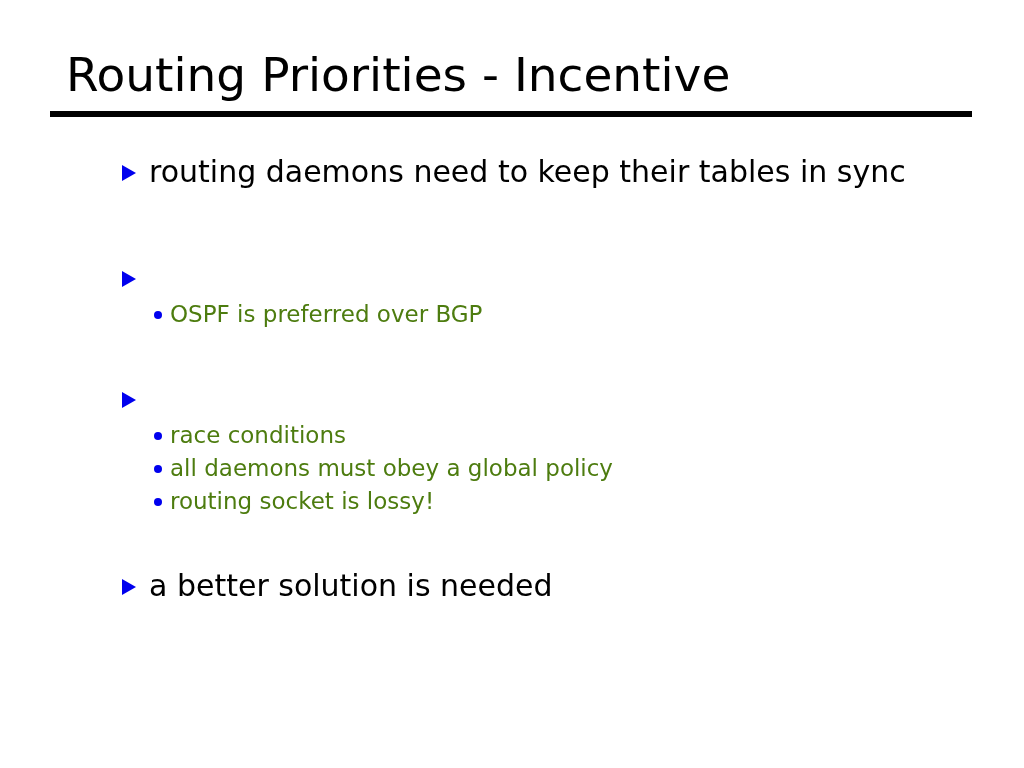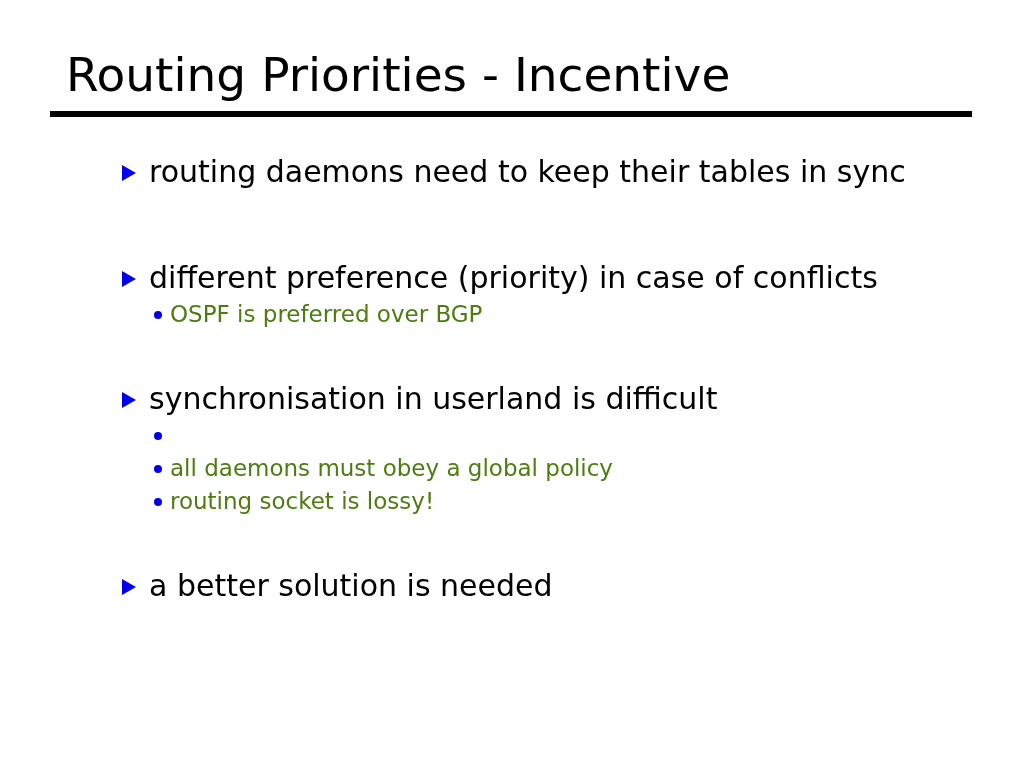--- a/index.html
+++ b/index.html
@@ -119,37 +119,36 @@
         <span class="marker-tri"></span>
         <span>routing daemons need to keep their tables in sync</span>
       </div>
     </div>
 
     <div class="spacer-lg"></div>
 
     <div class="bullet-group">
       <div class="bullet-l1">
         <span class="marker-tri"></span>
-        <span>different preference (priority) in case of conflicts</span>
       </div>
       <div class="bullet-l2">
         <span class="marker-dot"></span>
         <span>OSPF is preferred over BGP</span>
       </div>
     </div>
 
     <div class="spacer-md"></div>
 
     <div class="bullet-group">
       <div class="bullet-l1">
         <span class="marker-tri"></span>
-        <span>synchronisation in userland is difficult</span>
       </div>
       <div class="bullet-l2">
         <span class="marker-dot"></span>
+        <span>race conditions</span>
       </div>
       <div class="bullet-l2">
         <span class="marker-dot"></span>
         <span>all daemons must obey a global policy</span>
       </div>
       <div class="bullet-l2">
         <span class="marker-dot"></span>
         <span>routing socket is lossy!</span>
       </div>
     </div>

